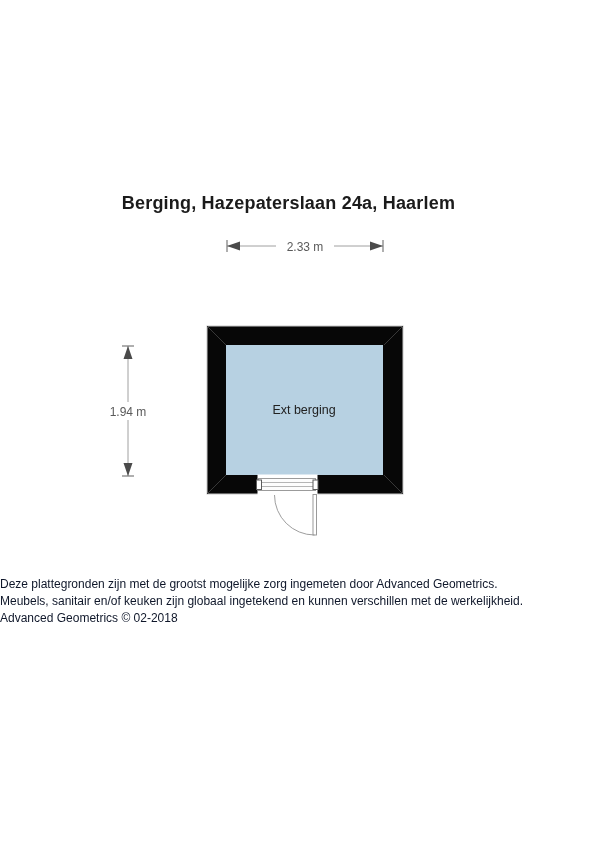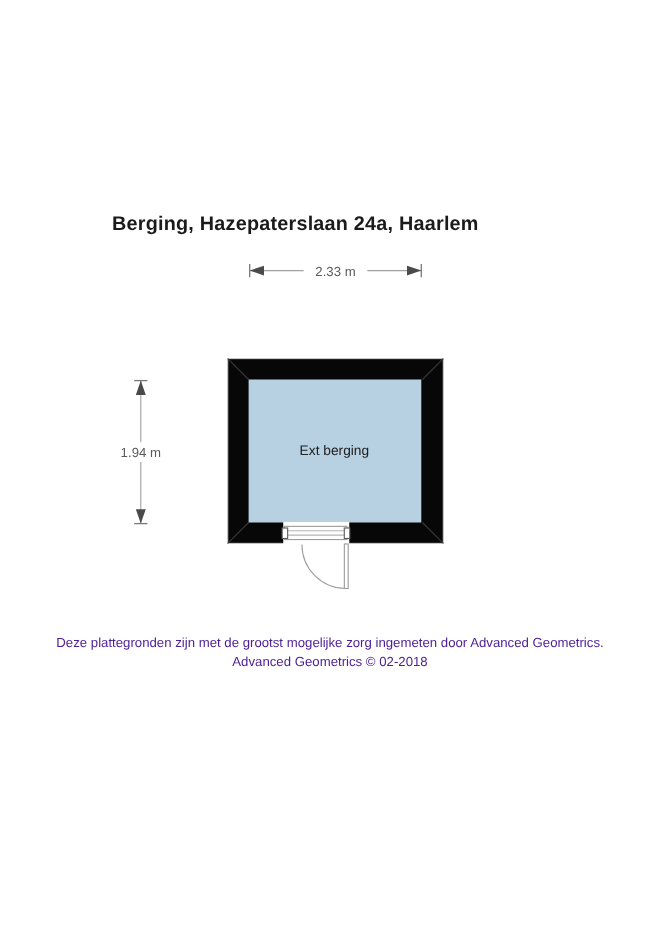--- a/index.html
+++ b/index.html
@@ -4,25 +4,26 @@
 <style>
   html,body{margin:0;padding:0;background:#fff;}
   body{
     width:600px;height:849px;position:relative;overflow:hidden;
     font-family:"Liberation Sans","DejaVu Sans",sans-serif;
   }
   .page-title{
     position:absolute;top:193px;left:0;width:537px;
     text-align:center;font-size:18px;font-weight:bold;color:#1b1b1b;
     letter-spacing:0.2px;
+    padding-left:20px;
   }
   .plan-svg{position:absolute;top:0;left:0;}
   .disclaimer{
     position:absolute;top:576px;left:0;width:600px;
-    text-align:center;font-size:12px;line-height:17px;color:#4c1d95;
+    text-align:left;font-size:12px;line-height:17px;color:#0f172a;
   }
   .dim-text{font-size:12px;fill:#5a5a5a;}
   .room-label{font-size:12.5px;fill:#212121;}
 </style>
 </head>
 <body>
 
 <div class="page-title">Berging, Hazepaterslaan 24a, Haarlem</div>
 
 <svg class="plan-svg" width="600" height="600" viewBox="0 0 600 600">
@@ -68,14 +69,15 @@
     <rect x="256.5" y="480" width="5" height="9.5" fill="#ffffff" stroke="#5c5c5c" stroke-width="1"></rect>
     <rect x="313" y="480" width="5" height="9.5" fill="#ffffff" stroke="#5c5c5c" stroke-width="1"></rect>
 
     <rect x="313" y="494.5" width="3.5" height="40.5" fill="#ffffff" stroke="#909090" stroke-width="0.9"></rect>
     <path d="M 274.5 495 A 40 40 0 0 0 314.5 535" fill="none" stroke="#9e9e9e" stroke-width="1"></path>
   </g>
 </svg>
 
 <div class="disclaimer">
   <div>Deze plattegronden zijn met de grootst mogelijke zorg ingemeten door Advanced Geometrics.</div>
+  <div>Meubels, sanitair en/of keuken zijn globaal ingetekend en kunnen verschillen met de werkelijkheid.</div>
   <div>Advanced Geometrics © 02-2018</div>
 </div>
 
 </body></html>

